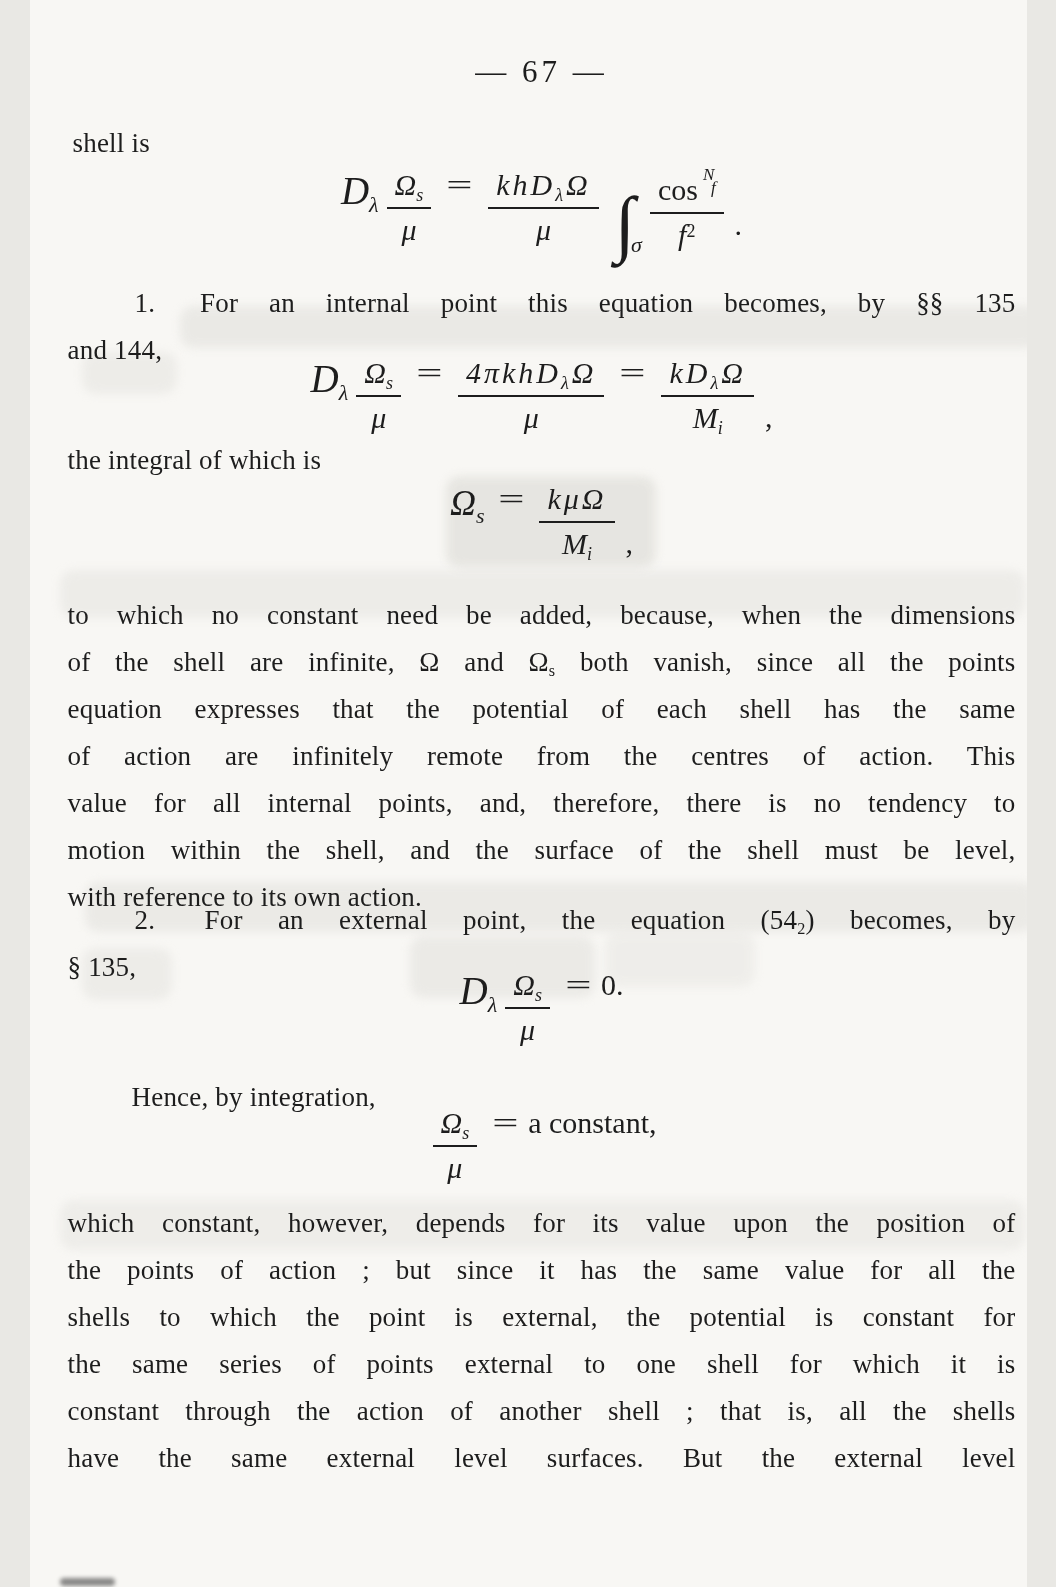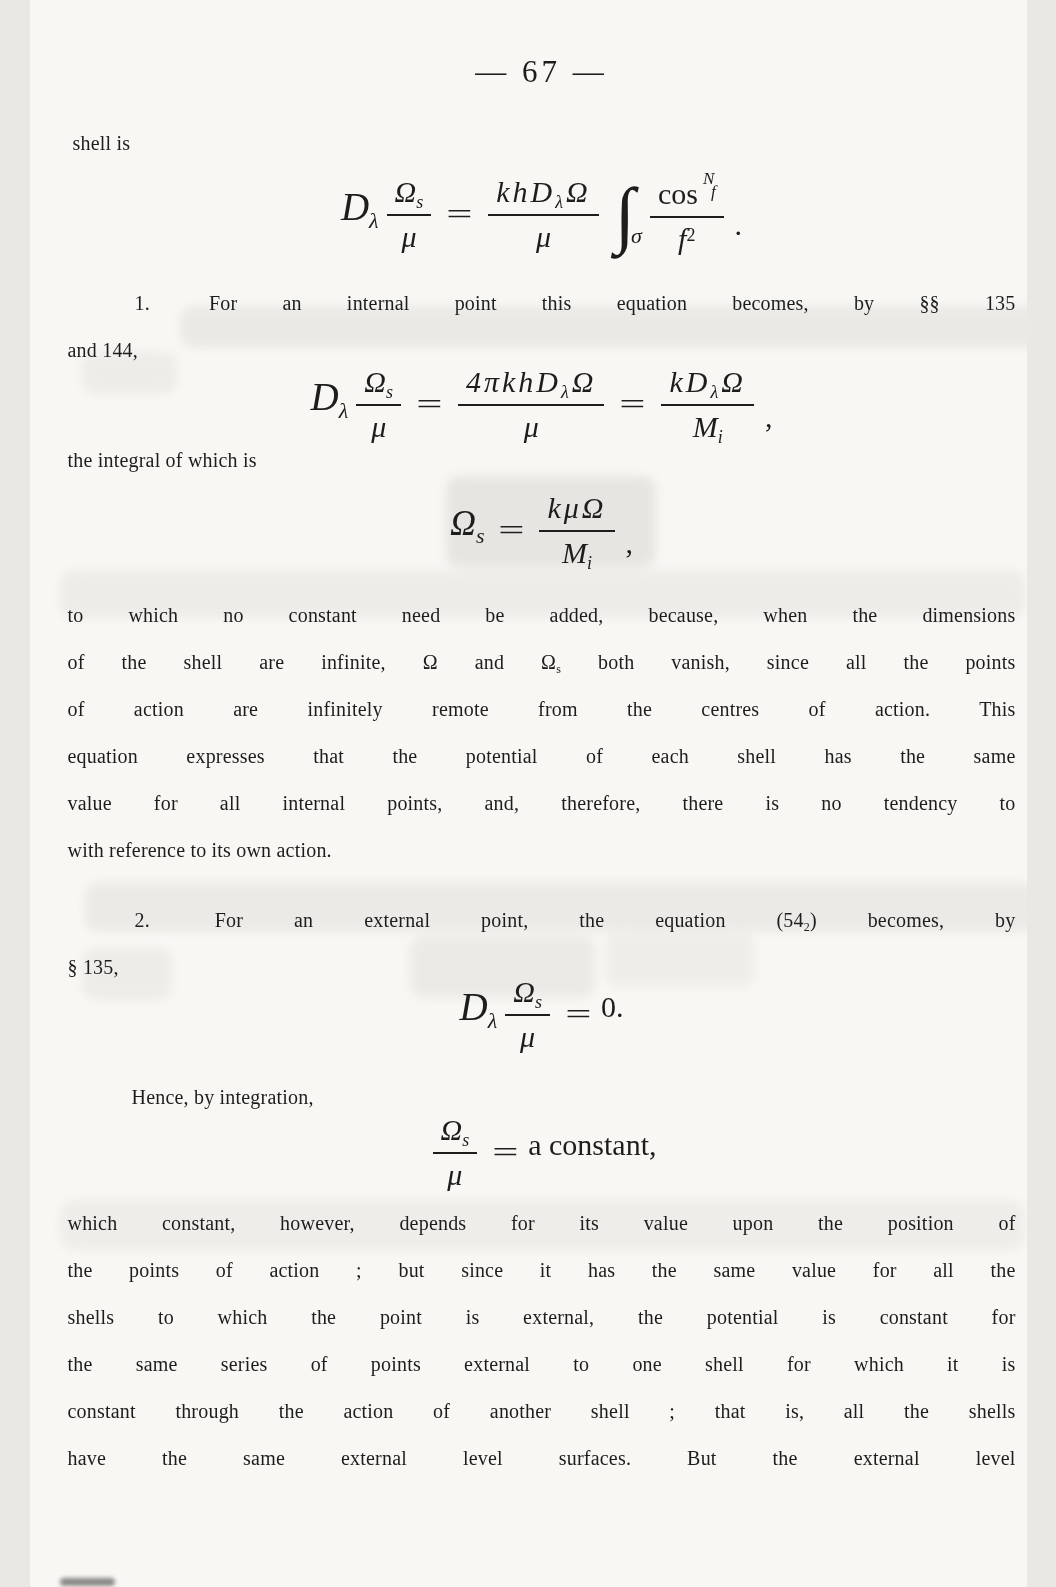--- a/index.html
+++ b/index.html
@@ -5,30 +5,30 @@
   html,body{margin:0;padding:0;background:#e9e8e4;}
   .page{
     position:relative;width:997px;height:1587px;margin:0 auto;
     background:var(--paper,#f8f7f4);color:var(--ink,#1d1d1d);
     font-family:Liberation Serif, serif;
     overflow:hidden;
   }
   .abs{position:absolute;}
   .col{left:38px;width:948px;}
   .pagenum{top:54px;text-align:center;font-size:31px;letter-spacing:4px;}
-  .para{font-size:20px;line-height:47px;letter-spacing:0.2px;}
+  .para{font-size:27px;line-height:47px;letter-spacing:0.2px;}
   .jline{text-align:justify;text-align-last:justify;}
   .lline{text-align:left;text-align-last:left;}
   .indent{text-indent:67px;margin-top:18px;}
   .ind-sm{text-indent:5px;}
   .ind-md{text-indent:64px;margin-top:24px;}
   .lead{margin-right:14px;}
   sub.ssub{font-size:0.6em;vertical-align:-0.32em;line-height:0;}
   
-  .eq{display:flex;align-items:center;justify-content:center;font-size:30px;height:92px;}
+  .eq{display:flex;justify-content:center;font-size:30px;height:92px;}
   .it{font-style:italic;}
   .lsp{letter-spacing:3px;}
   .bigvar{font-size:39px;font-style:italic;margin:0 2px 16px 0;}
   .bigvar sub,.lhsvar sub{font-size:22px;vertical-align:-0.35em;line-height:0;font-style:italic;}
   .lhsvar{font-size:36px;font-style:italic;margin:0 4px 14px 0;}
   .frac{display:inline-block;text-align:center;vertical-align:middle;margin:0 6px;}
   .frac .num{display:block;padding:0 8px 5px;}
   .frac .den{display:block;border-top:2.4px solid var(--ink,#1d1d1d);padding:4px 8px 0;}
   .frac sub{font-size:0.6em;vertical-align:-0.32em;line-height:0;font-style:italic;}
   .frac sup{font-size:0.6em;vertical-align:0.45em;line-height:0;}
@@ -135,23 +135,24 @@
     <span class="punct">,</span>
   </div>
 
   <div class="abs col para" style="top:592px">
     <div class="jline">to which no constant need be added, because, when the dimensions</div>
     <div class="jline">
       <span>of the shell are infinite, Ω and</span>
       <span class="nw"><span>Ω</span><sub class="ssub">s</sub></span>
       <span>both vanish, since all the points</span>
     </div>
+    <div class="jline">equation expresses that the potential of each shell has the same</div>
     <div class="jline">of action are infinitely remote from the centres of action.  This</div>
-    <div class="jline">equation expresses that the potential of each shell has the same</div>
     <div class="jline">value for all internal points, and, therefore, there is no tendency to</div>
+    <div class="jline">motion within the shell, and the surface of the shell must be level,</div>
     <div class="lline">with reference to its own action.</div>
   </div>
 
   <div class="abs col para" style="top:879px">
     <div class="jline indent">
       <span class="lead">2.</span>
       <span class="nw"><span>For an external point, the equation (54</span><sub class="ssub">2</sub><span>) becomes, by</span></span>
     </div>
     <div class="lline">§ 135,</div>
   </div>

